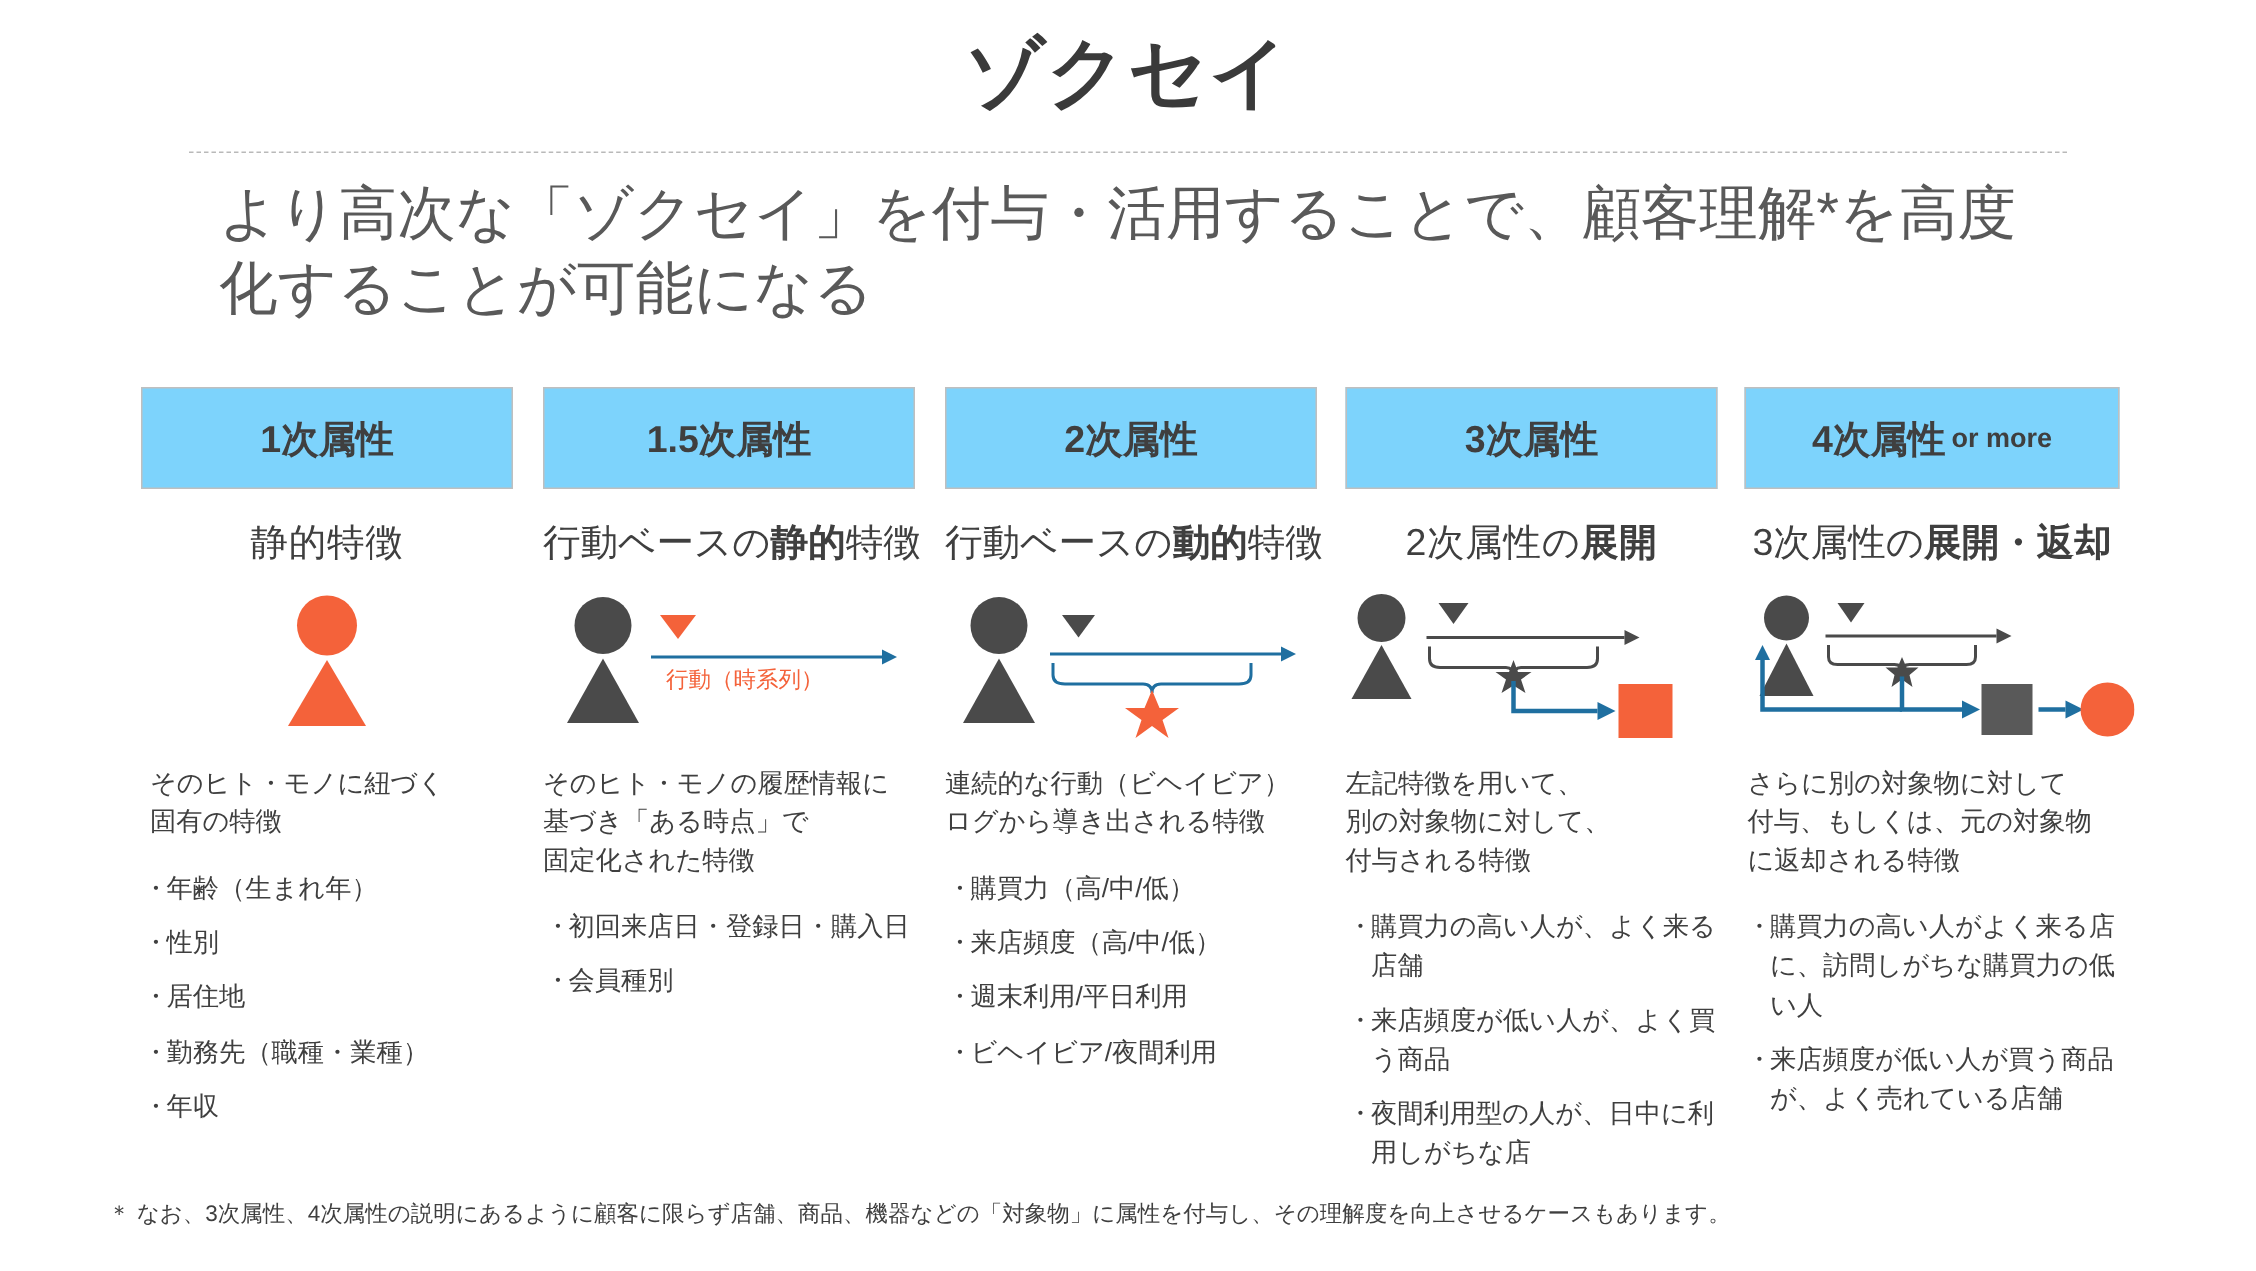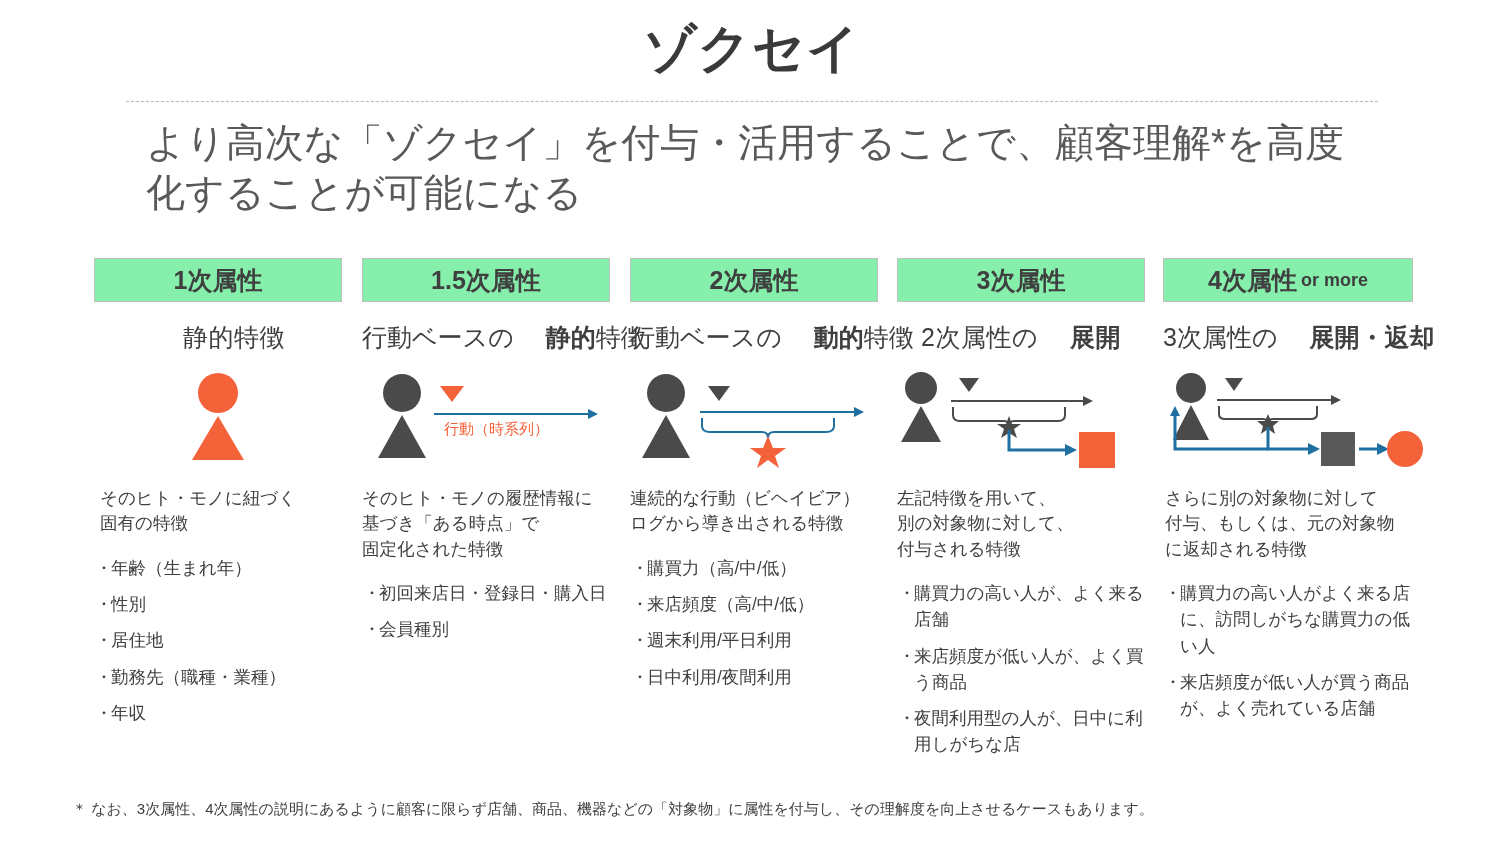--- a/index.html
+++ b/index.html
@@ -65,44 +65,44 @@
     width: 248px;
   }
   .col-0 { left: 94px; }
   .col-1 { left: 362px; }
   .col-2 { left: 630px; }
   .col-3 { left: 897px; }
   .col-4 { left: 1163px; }
 
   .chip {
     box-sizing: border-box;
-    height: 44px;
+    height: 68px;
     border: 1px solid #bfbfbf;
-    background: #86efac;
+    background: #7dd3fc;
     display: flex;
     align-items: center;
     justify-content: center;
     font-size: 25px;
     font-weight: bold;
     color: #3f3f3f;
   }
   .chip .small {
     font-size: 18px;
     font-weight: bold;
     margin-left: 4px;
   }
   .col-head {
     margin-top: 19px;
     text-align: center;
     font-size: 25px;
     color: #3f3f3f;
     font-weight: normal;
     white-space: nowrap;
   }
-  .col-head b { font-weight: bold; margin-left: 32px; }
+  .col-head b { font-weight: bold; }
   .col-0 .col-head, .col-3 .col-head { letter-spacing: .5px; }
 
   .icon-area {
     height: 110px;
     margin-top: 14px;
     position: relative;
   }
   .icon-area svg { position: absolute; left: 0; top: 0; }
 
   .desc {
@@ -221,21 +221,21 @@
           <path d="M72 50 v8 q0 6 8 6 h52 q6 0 6 6 q0 -6 6 -6 h52 q8 0 8 -6 v-8" fill="none" stroke="#1F6FA0" stroke-width="2"></path>
           <polygon points="138,68 143,80 156,80 145,88 149,100 138,92 127,100 131,88 120,80 133,80" fill="#F4623A"></polygon>
         </svg>
       </div>
       <div class="desc" style="white-space:pre-line">連続的な行動（ビヘイビア）
 ログから導き出される特徴</div>
       <div class="bullets">
         <div class="bullet">購買力（高/中/低）</div>
         <div class="bullet">来店頻度（高/中/低）</div>
         <div class="bullet">週末利用/平日利用</div>
-        <div class="bullet">日中利用/夜間利用</div>
+        <div class="bullet">ビヘイビア/夜間利用</div>
       </div>
     </div>
 
     <div class="col col-3">
       <div class="chip">
         <span>3次属性</span>
       </div>
       <div class="col-head">
         <span>2次属性の</span><b>展開</b><span></span>
       </div>

